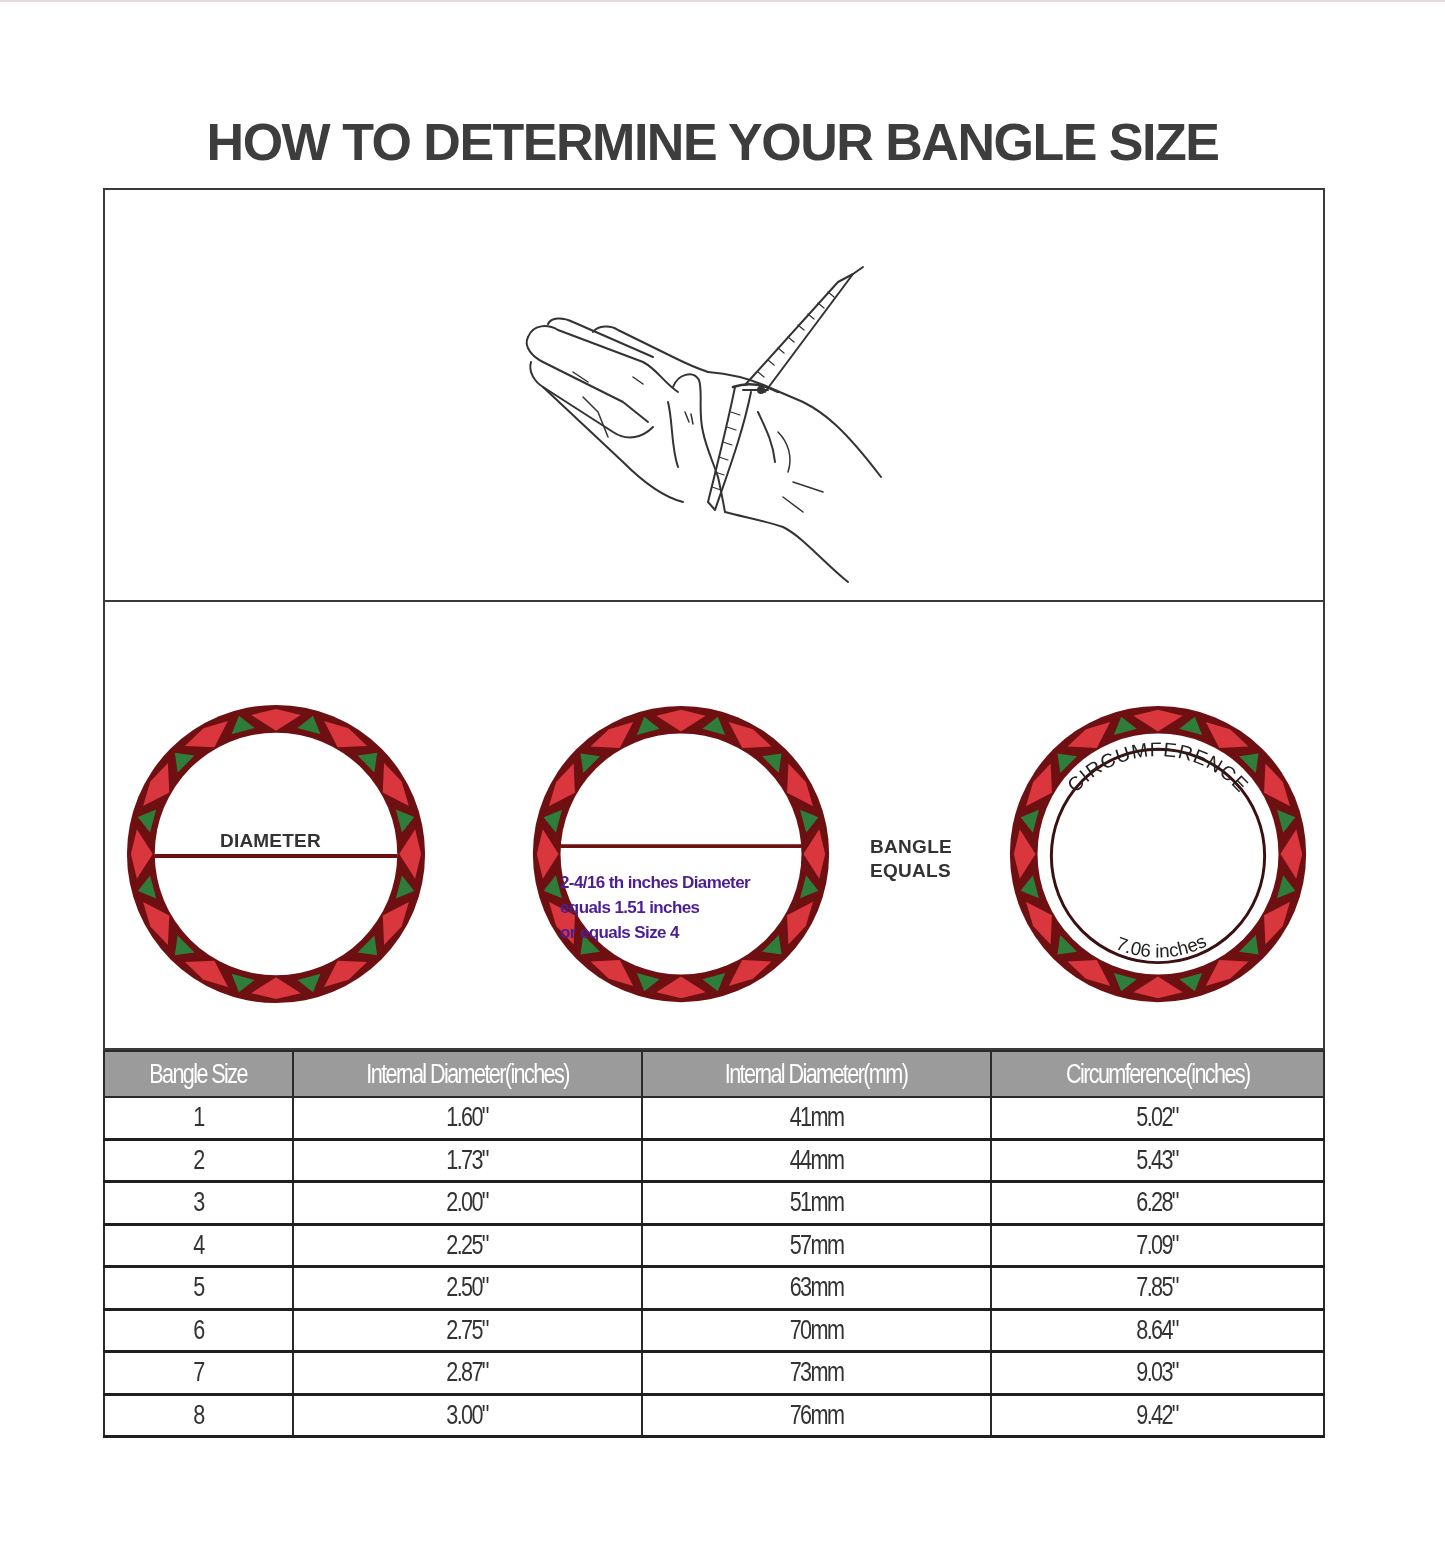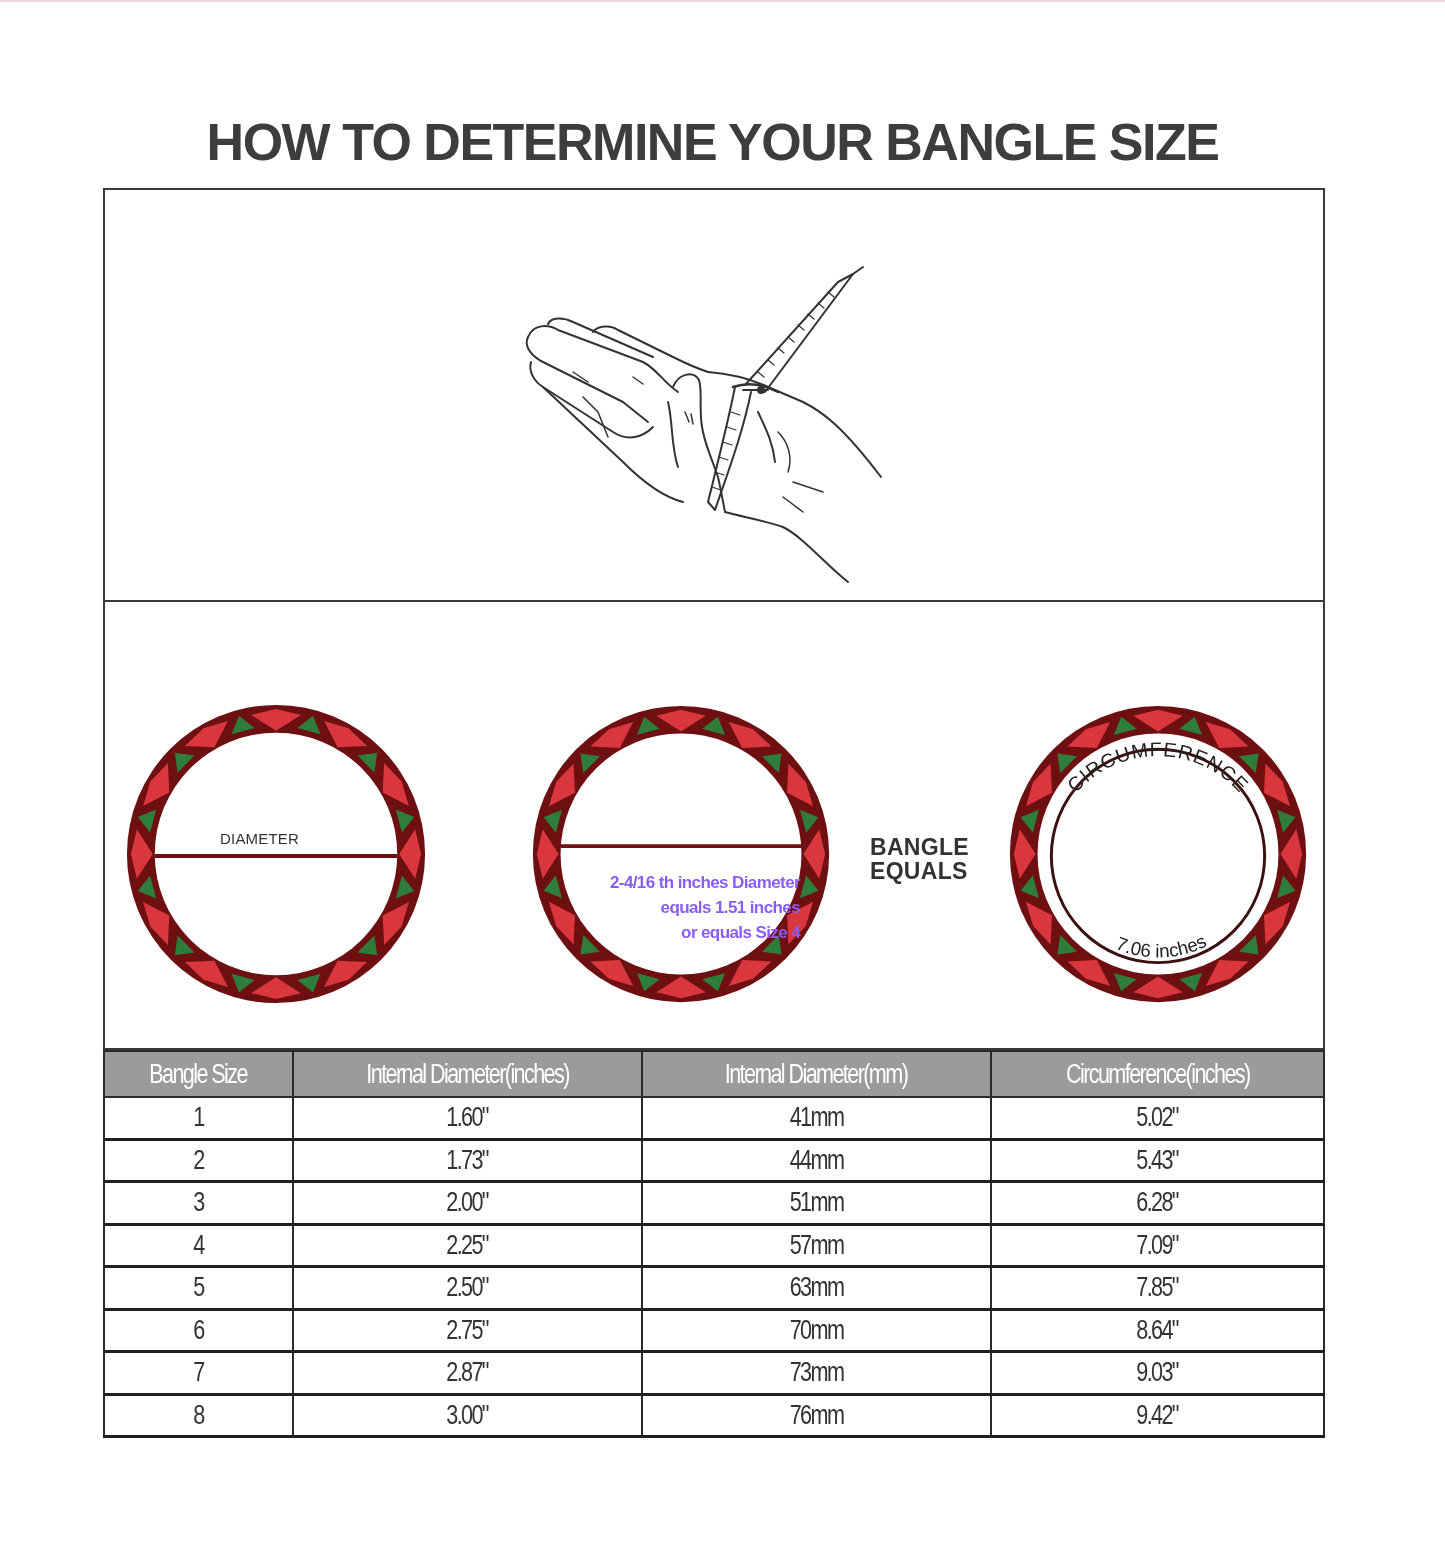--- a/index.html
+++ b/index.html
@@ -10,23 +10,23 @@
   .section1 { position: absolute; left: 0; top: 0; width: 100%; height: 412px; border-bottom: 2px solid #3a3a3a; box-sizing: border-box; }
   .step { position: absolute; left: 14px; font-size: 25px; color: #222; letter-spacing: -0.6px; }
   .step .num { display: inline-block; width: 40px; }
   .step1 { top: 28px; }
   .step2 { top: 438px; }
   .hand { position: absolute; left: 398px; top: 72px; width: 380px; height: 330px; }
   .bangle { position: absolute; }
   .b1 { left: 12px; top: 505px; width: 318px; height: 318px; }
   .b2 { left: 418px; top: 506px; width: 316px; height: 316px; }
   .b3 { left: 895px; top: 506px; width: 316px; height: 316px; }
-  .label-diam { position: absolute; left: 115px; top: 640px; font-size: 15px; font-weight: 400; color: #333; letter-spacing: 0.2px; }
-  .label-b2 { position: absolute; left: 455px; top: 680px; width: 240px; text-align: right; font-size: 17px; font-weight: 700; color: #8b5cf6; line-height: 25px; letter-spacing: -0.6px; }
-  .label-equals { position: absolute; left: 765px; top: 645px; font-size: 23px; font-weight: 700; color: #333; line-height: 24px; letter-spacing: 0.3px; }
+  .label-diam { position: absolute; left: 115px; top: 640px; font-size: 19px; font-weight: 700; color: #333; letter-spacing: 0.2px; }
+  .label-b2 { position: absolute; left: 455px; top: 680px; width: 240px; text-align: left; font-size: 17px; font-weight: 700; color: #4c1d95; line-height: 25px; letter-spacing: -0.6px; }
+  .label-equals { position: absolute; left: 765px; top: 645px; font-size: 19px; font-weight: 700; color: #333; line-height: 24px; letter-spacing: 0.3px; }
   table.sizes { position: absolute; left: 103px; top: 1050px; width: 1222px; border-collapse: collapse; font-family: "Liberation Sans", sans-serif; }
   table.sizes th { background: #9b9b9b; color: #ffffff; font-weight: 400; font-size: 27px; height: 42px; border: 2px solid #2a2a2a; letter-spacing: -2px; transform-origin: center; }
   table.sizes td { height: 39.5px; border: 2px solid #2a2a2a; text-align: center; font-size: 27px; color: #333; letter-spacing: -2px; padding: 0; }
   table.sizes tr.body-row td { border-bottom: 3px solid #1f1f1f; }
   .narrow { display: inline-block; transform: scaleX(0.8); }
 </style>
 </head>
 <body>
 
 <div class="topline"></div>

